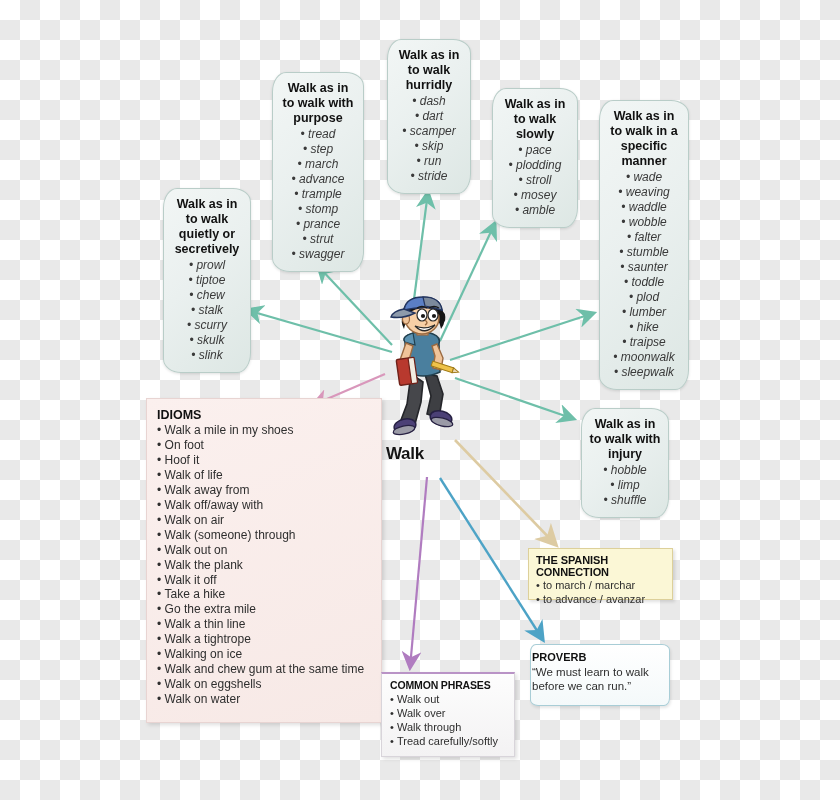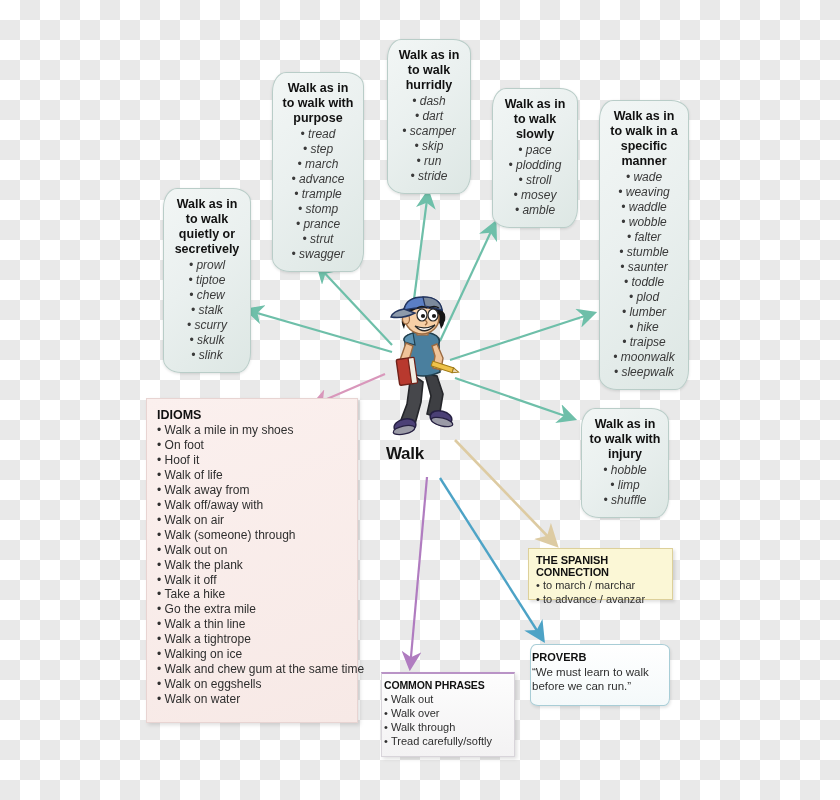--- a/index.html
+++ b/index.html
@@ -38,21 +38,21 @@
     line-height:15px;
     color:#3a3a3a;
     white-space:nowrap;
     font-style:italic;
   }
   .cat-list li::before{content:"\2022\00a0";}
 
   
   #idioms{
     position:absolute;
-    left:146px;top:398px;width:212px;height:325px;
+    left:146px;top:398px;width:236px;height:325px;
     box-sizing:border-box;
     background:linear-gradient(160deg,#fbf0ee 0%,#f7e9e6 100%);
     border:1px solid #e8d4d2;
     box-shadow:2px 2px 4px rgba(0,0,0,.13);
     padding:9px 8px 6px 10px;
   }
   #idioms .hdr{font-weight:bold;font-size:12.5px;color:#111;margin-bottom:1px;}
   #idioms ul{list-style:none;margin:0;padding:0;}
   #idioms li{font-size:12px;line-height:14.95px;color:#2e2e2e;white-space:nowrap;}
   #idioms li::before{content:"\2022\00a0";}
@@ -85,21 +85,21 @@
   #proverb .quote{font-size:11.5px;line-height:14px;color:#2e2e2e;}
 
   
   #phrases{
     position:absolute;left:381px;top:672px;width:134px;height:85px;
     box-sizing:border-box;
     background:linear-gradient(180deg,#fdfdfd 0%,#f3f2f3 100%);
     border:1px solid #d8d4da;
     border-top:2px solid #b993c6;
     box-shadow:2px 2px 4px rgba(0,0,0,.13);
-    padding:5px 2px;
+    padding:5px 8px;
   }
   #phrases .hdr{font-weight:bold;font-size:10.5px;color:#111;letter-spacing:-.15px;}
   #phrases ul{list-style:none;margin:1px 0 0 0;padding:0;}
   #phrases li{font-size:11px;line-height:14px;color:#2e2e2e;white-space:nowrap;}
   #phrases li::before{content:"\2022\00a0";}
 
   
   #walk-label{
     position:absolute;left:386px;top:444px;
     font-size:17px;font-weight:bold;color:#141414;

